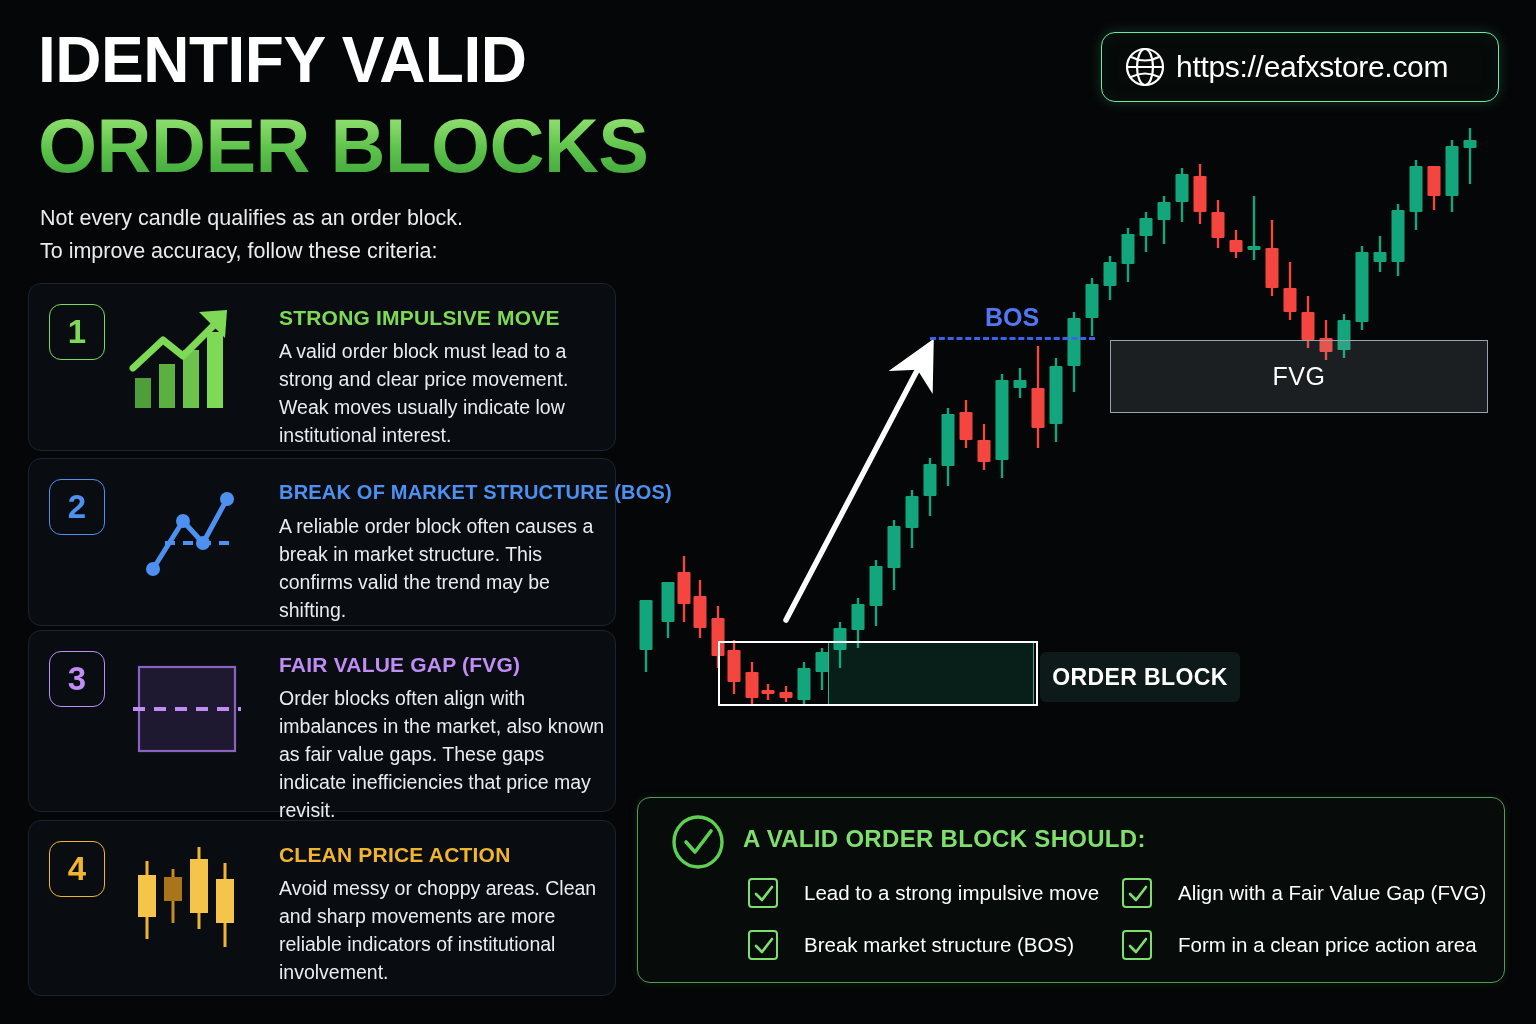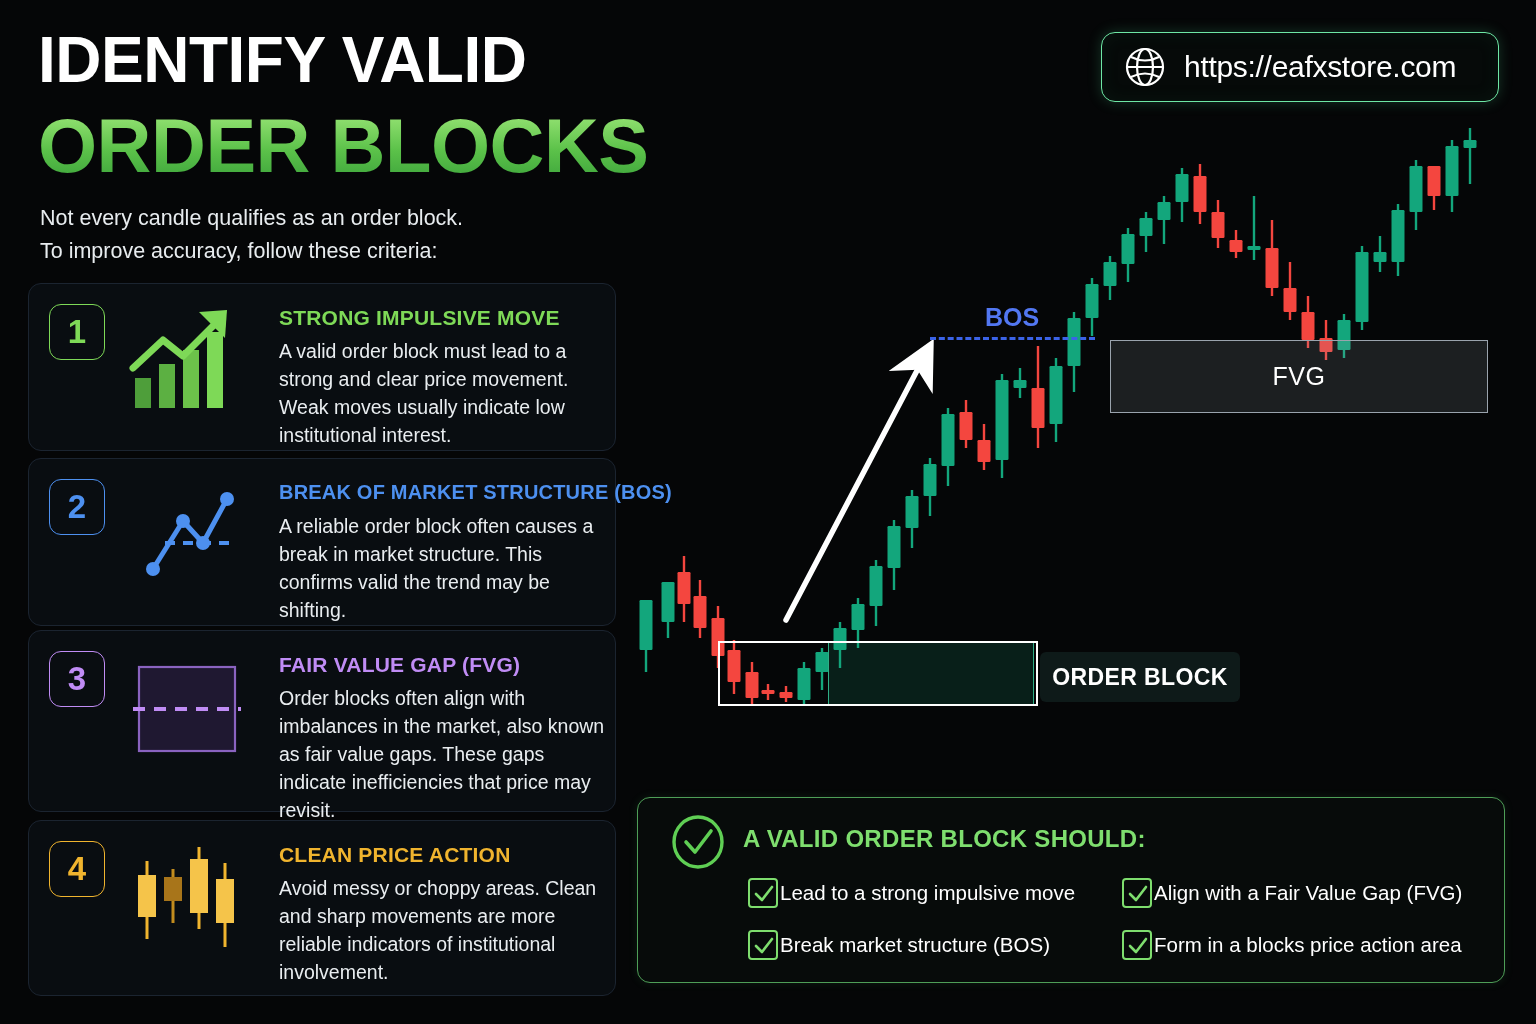--- a/index.html
+++ b/index.html
@@ -33,21 +33,21 @@
     font-size:21.5px;color:#e8ecef;line-height:1.55;
     white-space:pre-line;
   }
 
   
   .urlbadge{
     position:absolute;left:1101px;top:32px;width:398px;height:70px;
     border:1.6px solid #6ee7a5;border-radius:14px;
     background:#060a09;
     box-shadow:0 0 14px rgba(80,220,150,.22), inset 0 0 18px rgba(40,120,80,.10);
-    display:flex;align-items:center;gap:18px;padding:0 22px;
+    display:flex;align-items:center;gap:10px;padding:0 22px;
     box-sizing:border-box;
   }
   .globe{width:42px;height:42px;flex:0 0 auto;}
   .urltext{font-size:30px;color:#fff;font-weight:400;letter-spacing:-.3px;}
 
   
   .card{
     position:absolute;left:28px;width:588px;
     background:#090d11;
     border:1px solid #1b2430;
@@ -111,21 +111,21 @@
     background:#070b0a;
     box-sizing:border-box;
     box-shadow:0 0 10px rgba(70,180,100,.12);
     text-decoration:underline;
   }
   .checkpanel .bighead{
     position:absolute;left:105px;top:27px;
     font-size:24px;font-weight:700;color:#7ede6e;letter-spacing:.3px;
   }
   .ringchk{position:absolute;left:32px;top:16px;width:56px;height:56px;}
-  .citem{position:absolute;display:flex;align-items:center;gap:2px;}
+  .citem{position:absolute;display:flex;align-items:center;gap:26px;}
   .cbox{
     width:30px;height:30px;border:2px solid #7ede6e;border-radius:4px;
     flex:0 0 auto;position:relative;box-sizing:border-box;
   }
   .cbox svg{position:absolute;left:3px;top:3px;}
   .ctext{font-size:20.5px;color:#fff;white-space:nowrap;}
 </style>
 </head>
 <body>
 
@@ -367,17 +367,17 @@
       </span>
       <span class="ctext">Align with a Fair Value Gap (FVG)</span>
     </div>
 
     <div class="citem" style="left:484px;top:132px;">
       <span class="cbox">
         <svg width="22" height="22" viewBox="0 0 22 22">
             <path d="M3 11 L9 17 L19 4" fill="none" stroke="#7ede6e" stroke-width="2.6" stroke-linecap="round" stroke-linejoin="round"></path>
           </svg>
       </span>
-      <span class="ctext">Form in a blocks price action area</span>
+      <span class="ctext">Form in a clean price action area</span>
     </div>
   </div>
 
 </div>
 
 </body></html>

